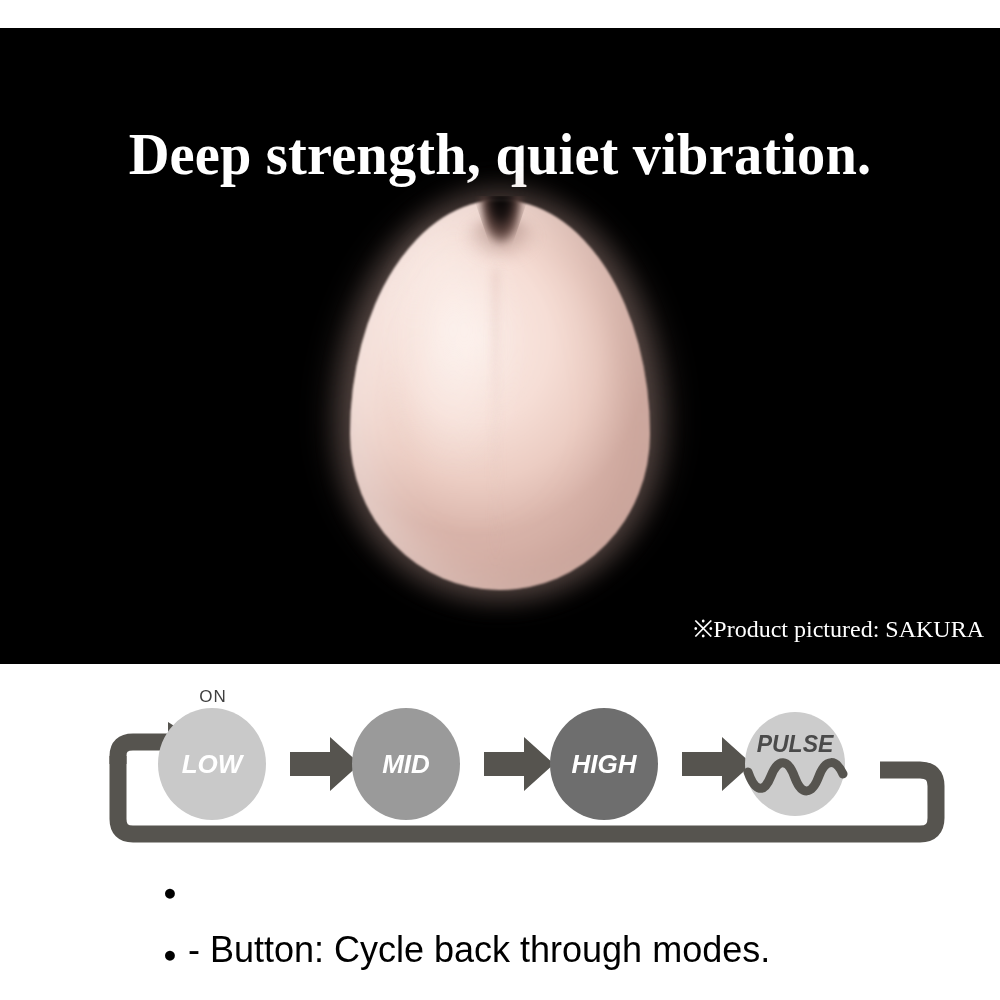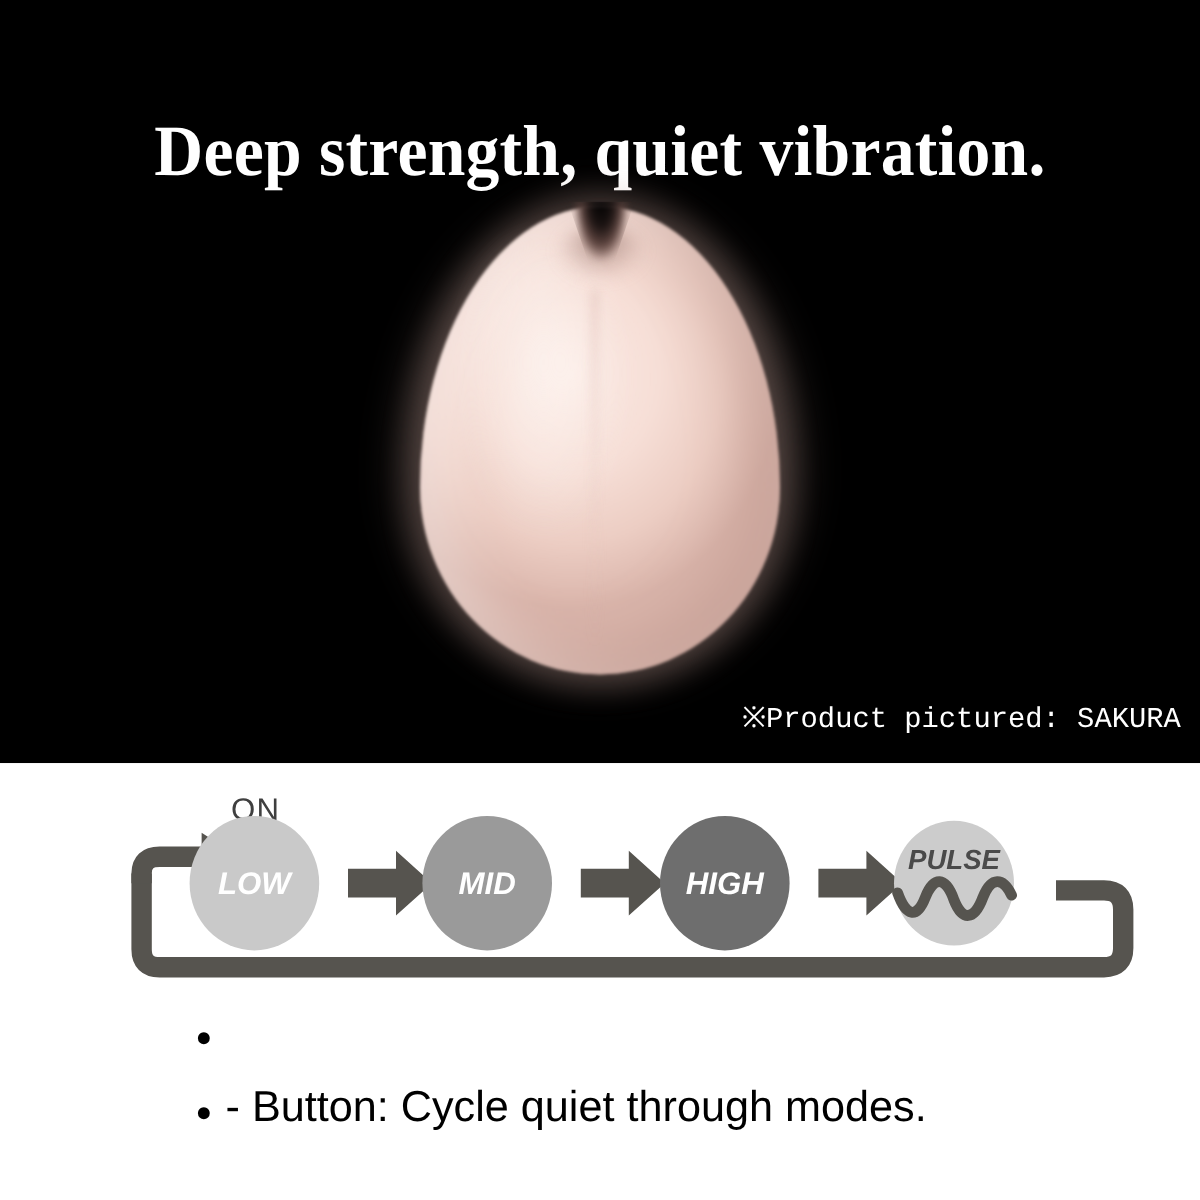--- a/index.html
+++ b/index.html
@@ -11,20 +11,21 @@
     width: 1000px;
     height: 1000px;
     overflow: hidden;
     font-family: "Liberation Sans", sans-serif;
   }
   #page {
     position: relative;
     width: 1000px;
     height: 840px;
     background: #ffffff;
+    margin-top: 28px;
   }
 
   
   #hero {
     position: absolute;
     left: 0;
     top: 0;
     width: 1000px;
     height: 636px;
     background: #000000;
@@ -120,21 +121,21 @@
     width: 5px;
     height: 300px;
     background: linear-gradient(to bottom, rgba(214,176,168,0.45) 0%, rgba(228,196,188,0.20) 45%, rgba(255,255,255,0) 100%);
     filter: blur(4px);
   }
   #hero-caption {
     position: absolute;
     right: 16px;
     top: 587px;
     color: #ffffff;
-    font-family: Liberation Mono, monospace;
+    font-family: Liberation Serif, serif;
     font-size: 24px;
     line-height: 28px;
     white-space: nowrap;
   }
 
   
   #modes {
     position: absolute;
     left: 0;
     top: 636px;
@@ -153,21 +154,21 @@
   #mode-diagram svg { display: block; }
 
   #on-label {
     position: absolute;
     left: 168px;
     top: 23px;
     width: 90px;
     text-align: center;
     color: #3f3f3f;
     font-family: "Liberation Sans", sans-serif;
-    font-size: 26px;
+    font-size: 17px;
     font-weight: 400;
     letter-spacing: 1px;
   }
 
   .node-label {
     font-family: "Liberation Sans", sans-serif;
     font-weight: bold;
     text-anchor: middle;
     dominant-baseline: middle;
   }
@@ -281,18 +282,18 @@
 
       </svg>
     </div>
 
     <div id="bullets">
       <p class="bullet-line">
         <span class="bullet-dot">●</span>
       </p>
       <p class="bullet-line">
         <span class="bullet-dot">●</span>
-        <span>- Button: Cycle quiet through modes.</span>
+        <span>- Button: Cycle back through modes.</span>
       </p>
     </div>
 
   </section>
 </div>
 
 </body></html>

